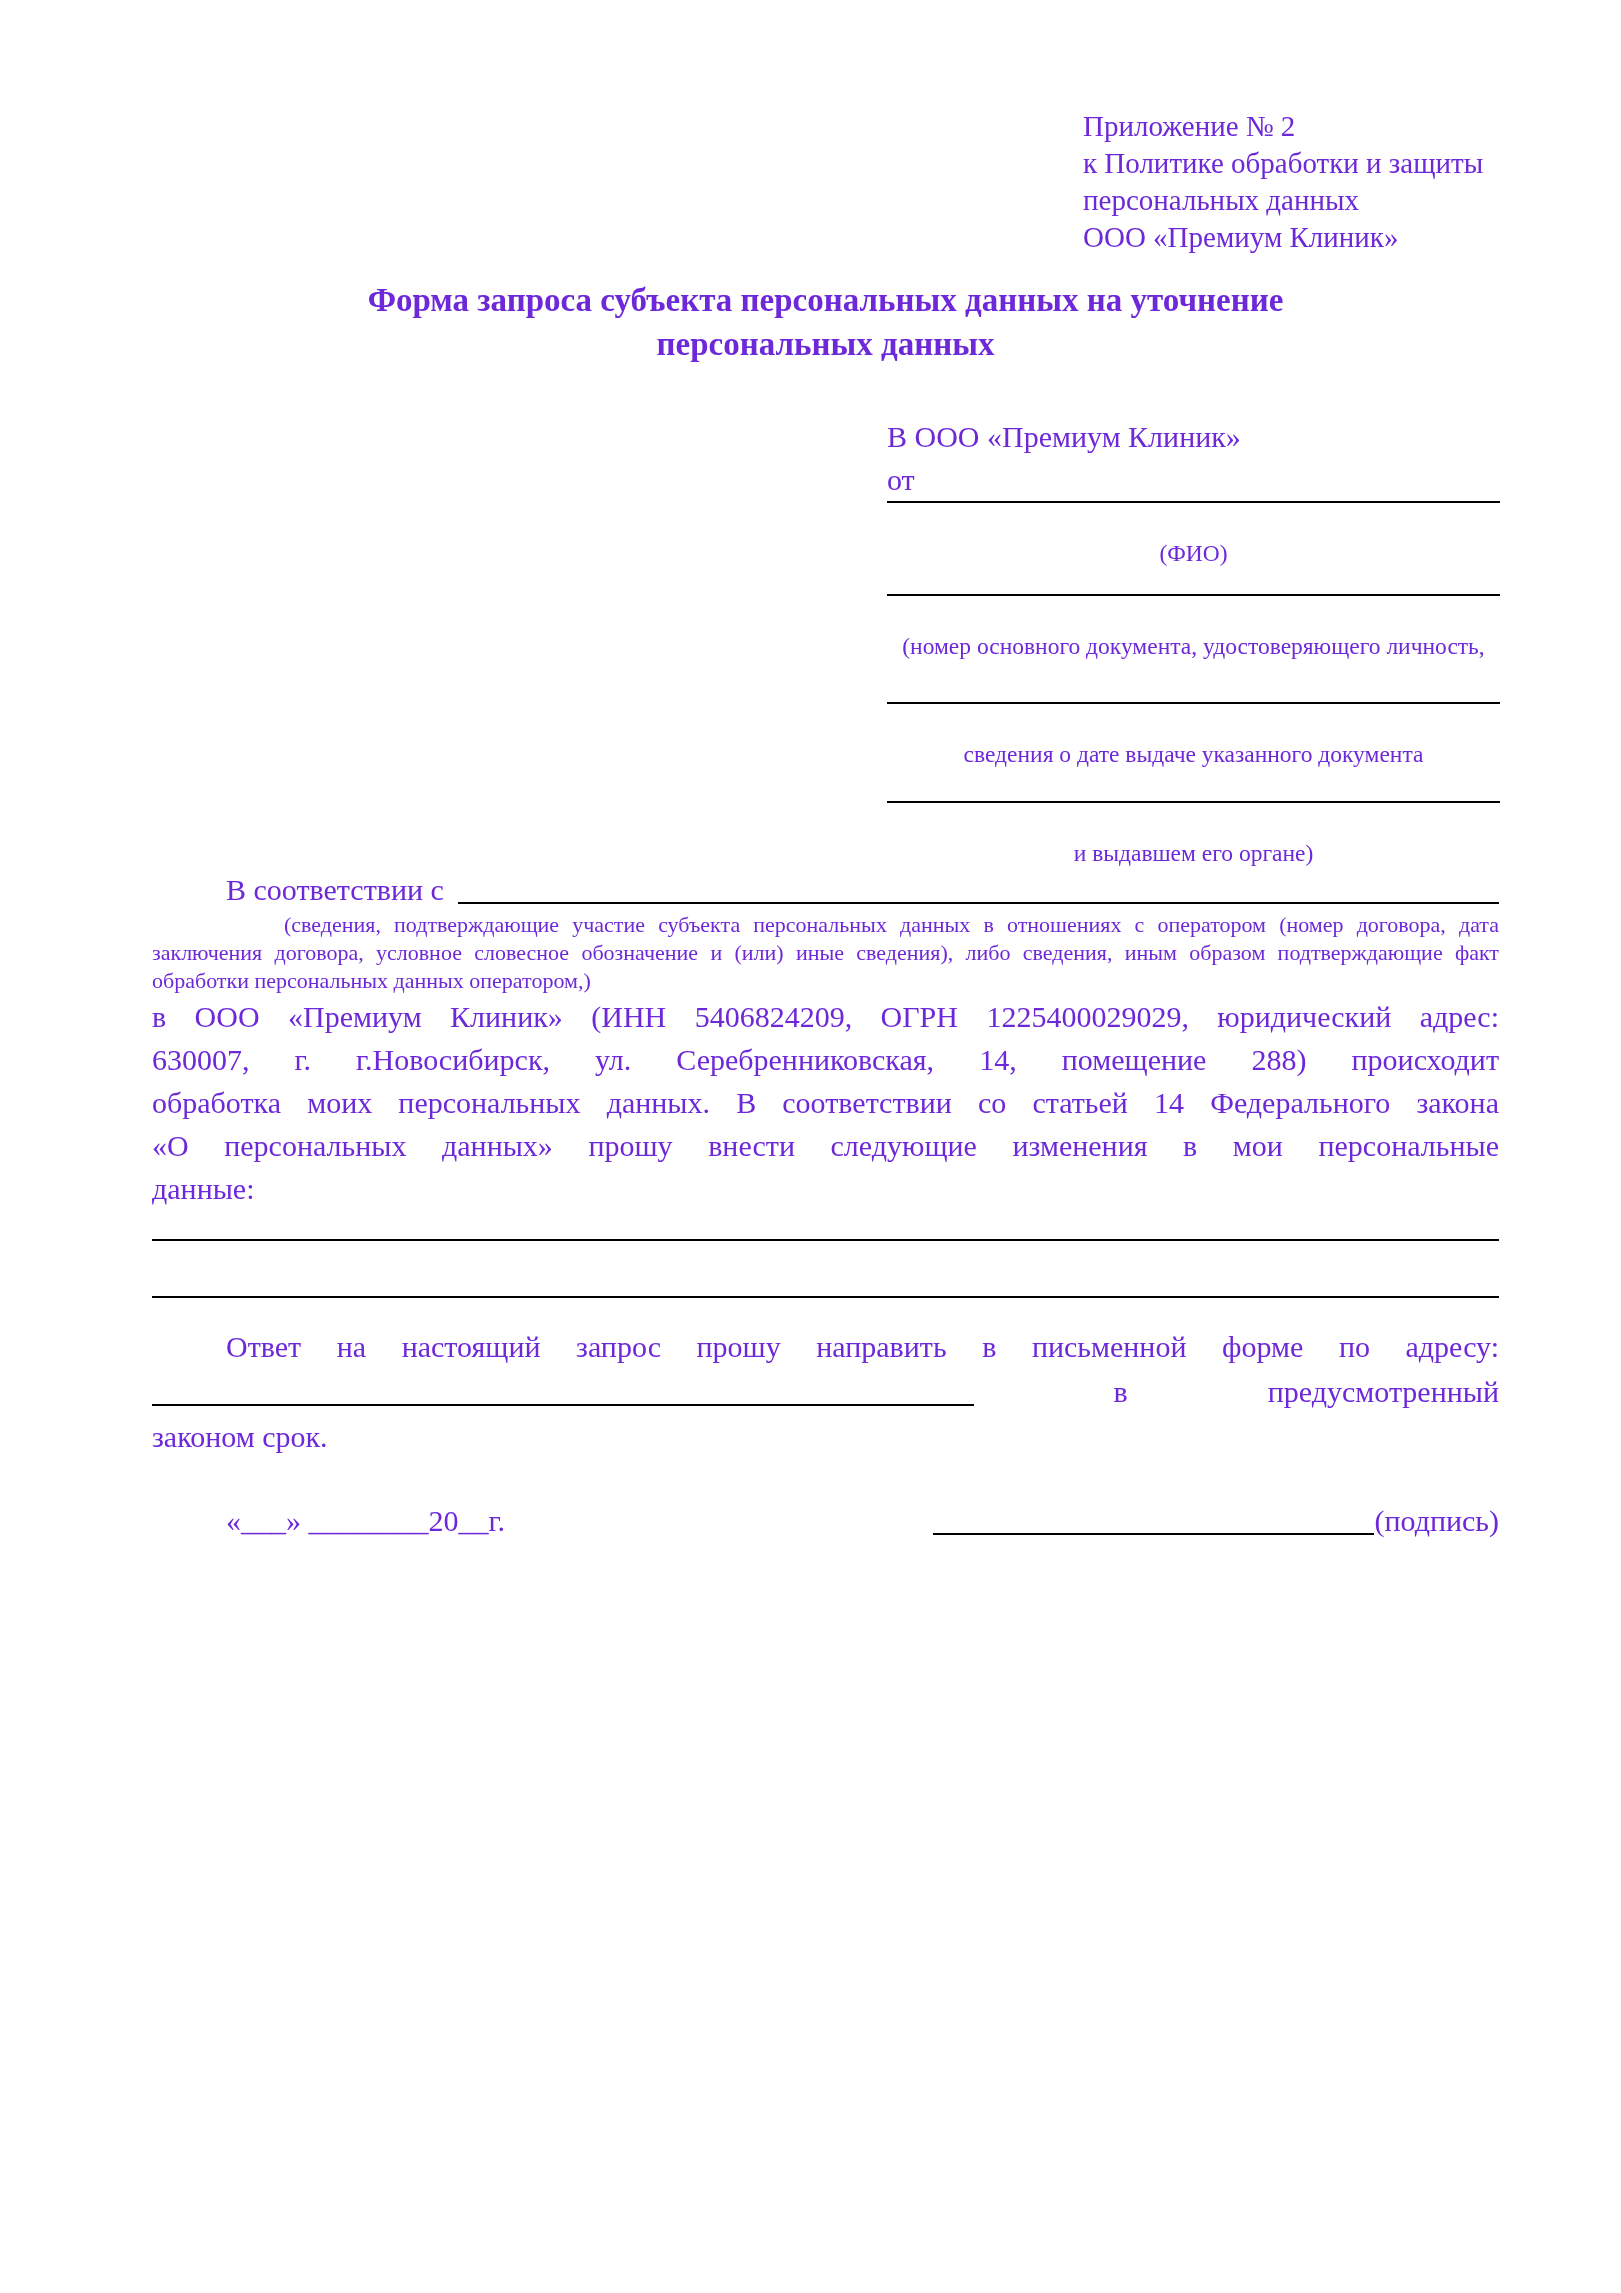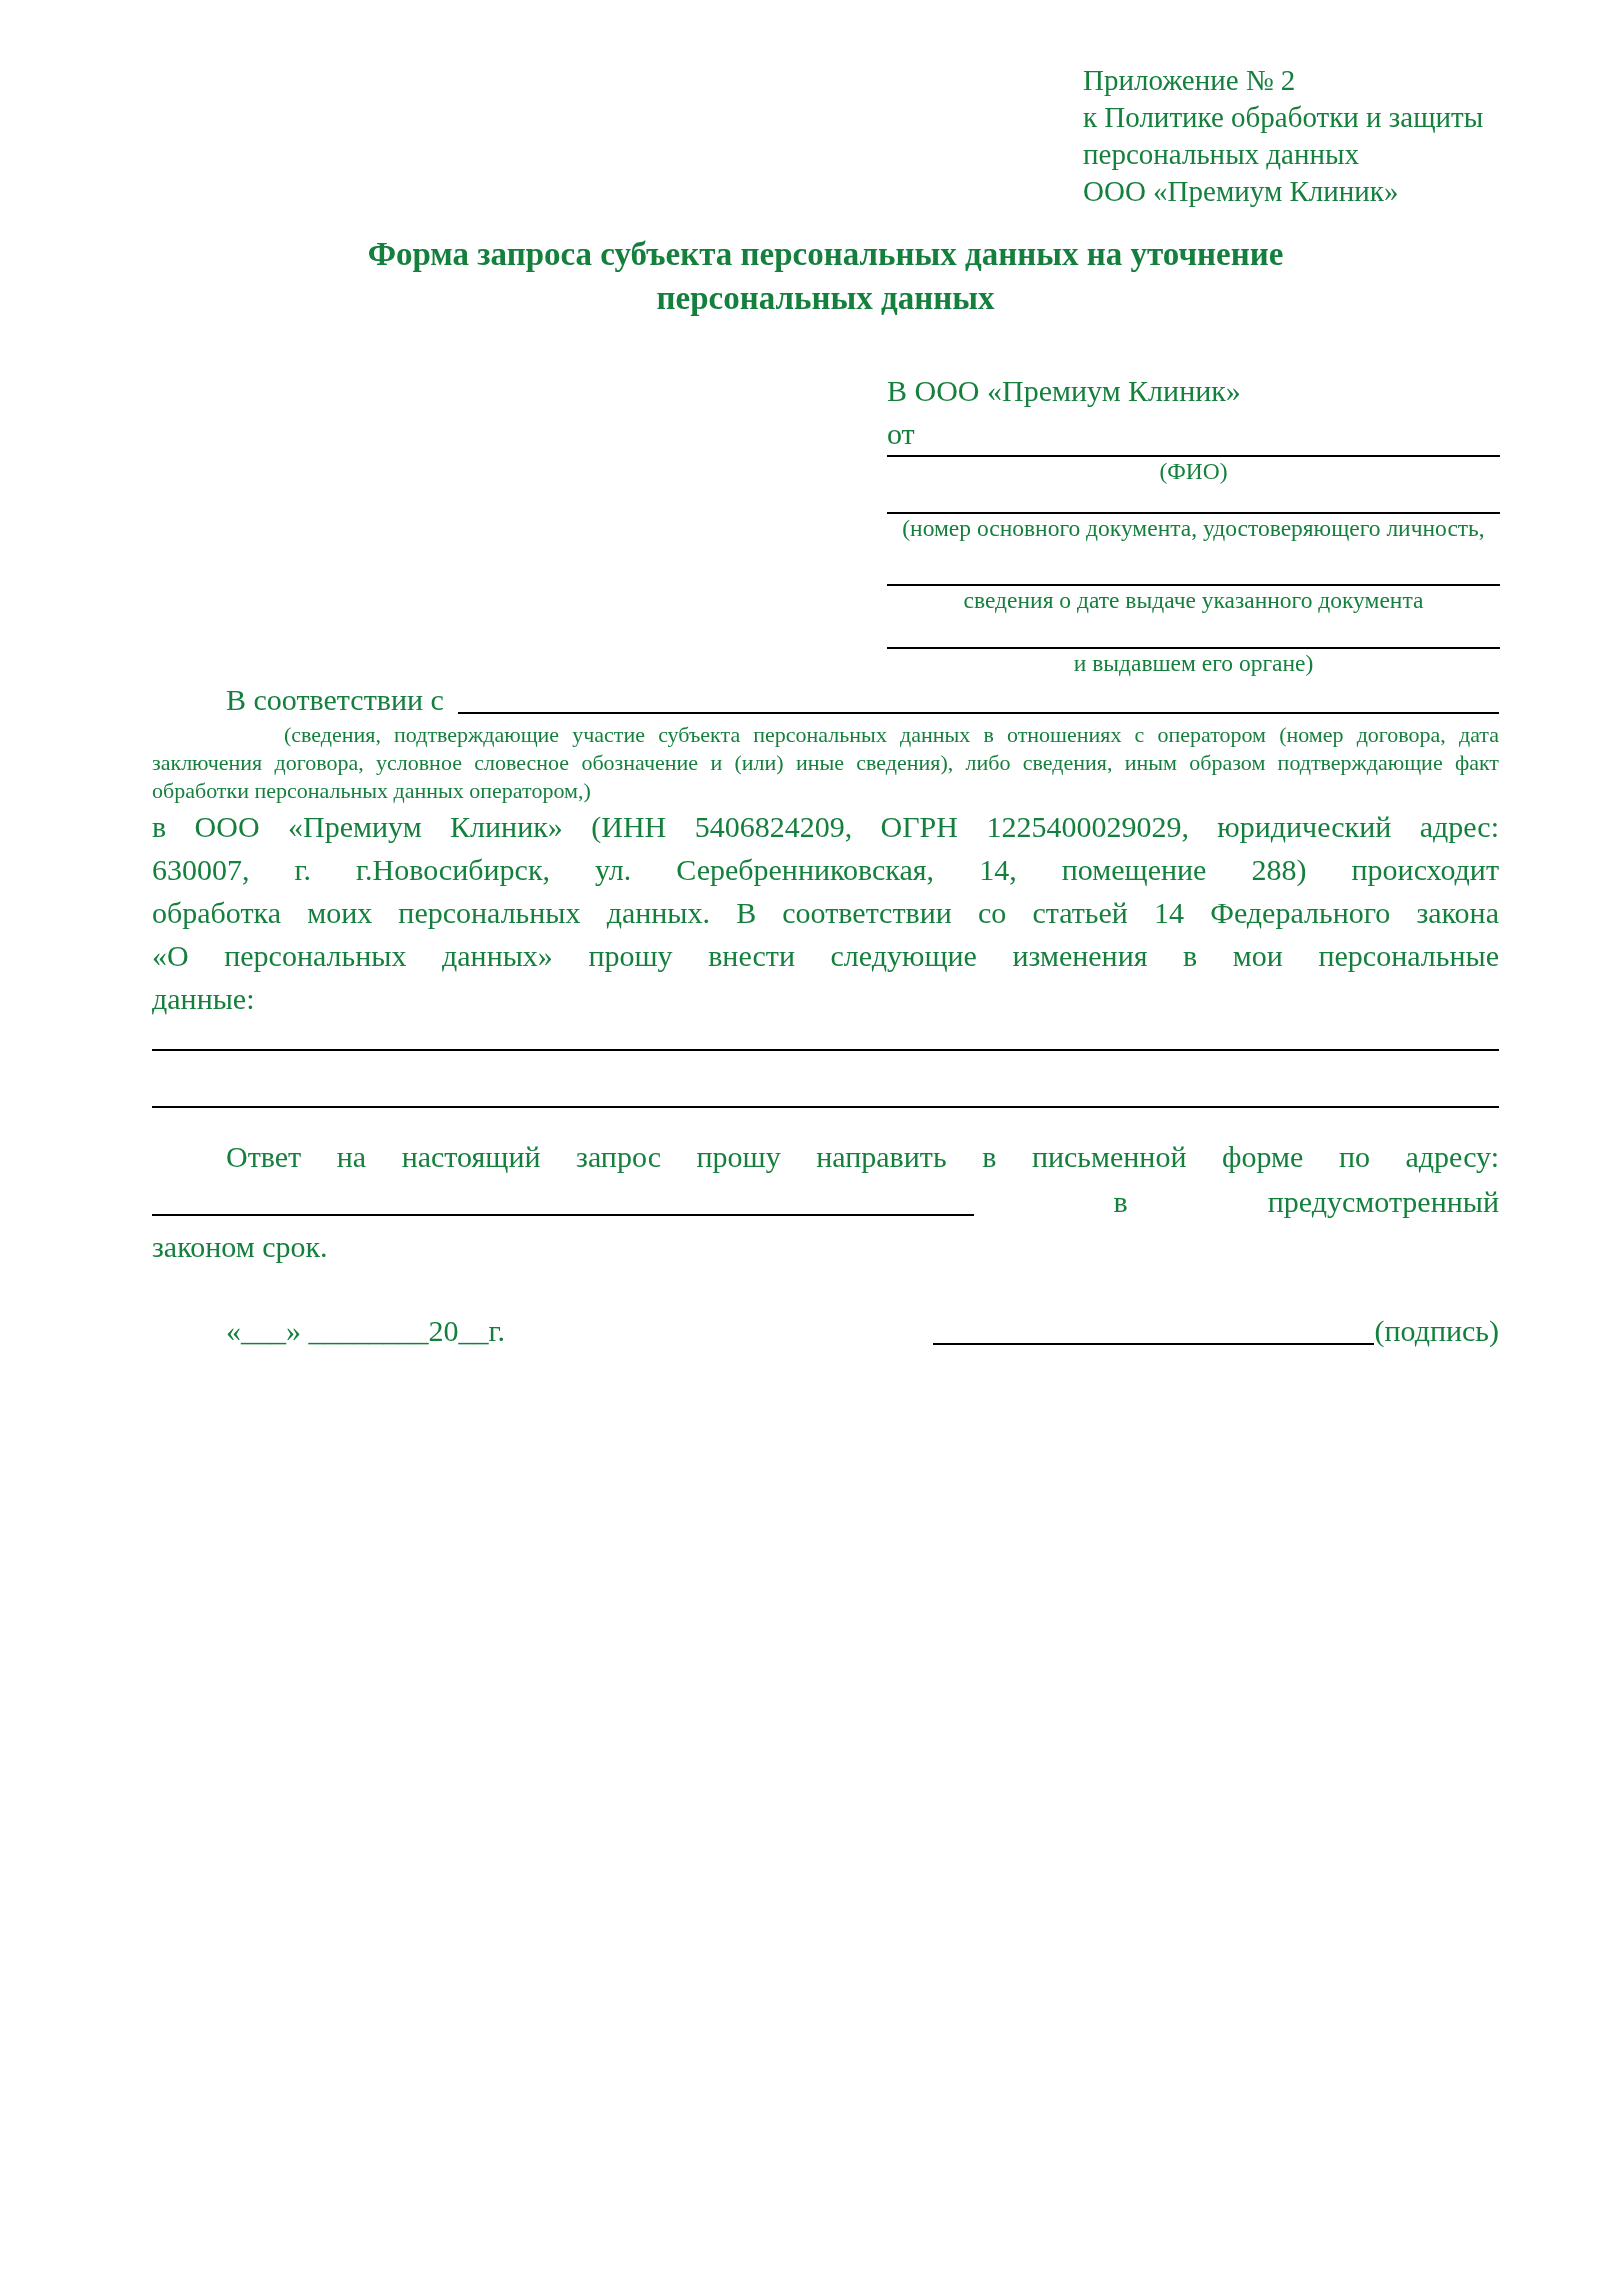--- a/index.html
+++ b/index.html
@@ -5,24 +5,24 @@
   html, body {
     margin: 0;
     padding: 0;
     background: #ffffff;
   }
   .page {
     position: relative;
     width: 1621px;
     height: 2294px;
     background: #ffffff;
-    color: #15803d;
+    color: #6d28d9;
     font-family: "Liberation Serif", "DejaVu Serif", serif;
     box-sizing: border-box;
-    padding: 62px 122px 0 152px;
+    padding: 108px 122px 0 152px;
     overflow: hidden;
   }
   
   .doc-header {
     margin-left: 931px;
     font-size: 29px;
     line-height: 37px;
   }
   
   .doc-title {
@@ -41,20 +41,21 @@
     line-height: 43px;
   }
   .field .line {
     border-bottom: 2px solid #000;
     height: 0;
   }
   .field .caption {
     text-align: center;
     font-size: 23.5px;
     line-height: 29px;
+    margin-top: 36px;
   }
   .field.gap-sm .line { margin-top: 25.5px; }
   .field.gap-lg .line { margin-top: 41px; }
   .field.gap-md .line { margin-top: 32px; }
   
   .request-heading {
     margin-top: 41px;
     text-align: center;
     font-size: 31px;
     line-height: 43px;

